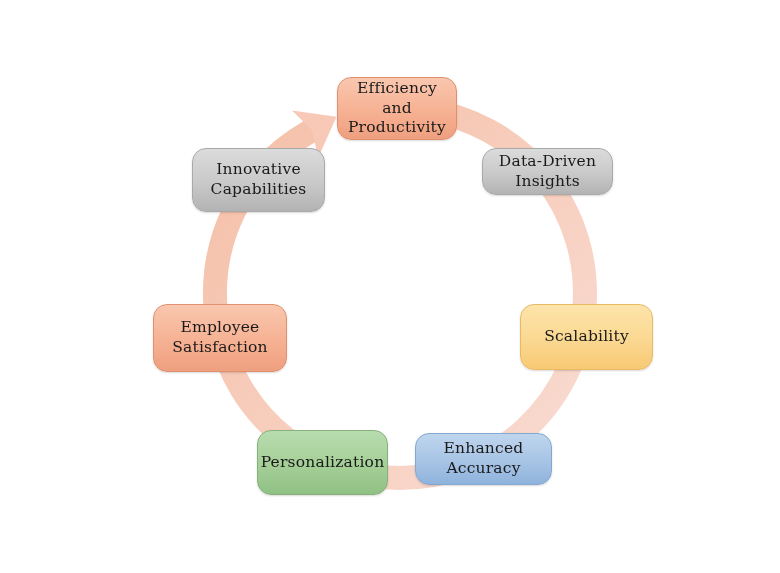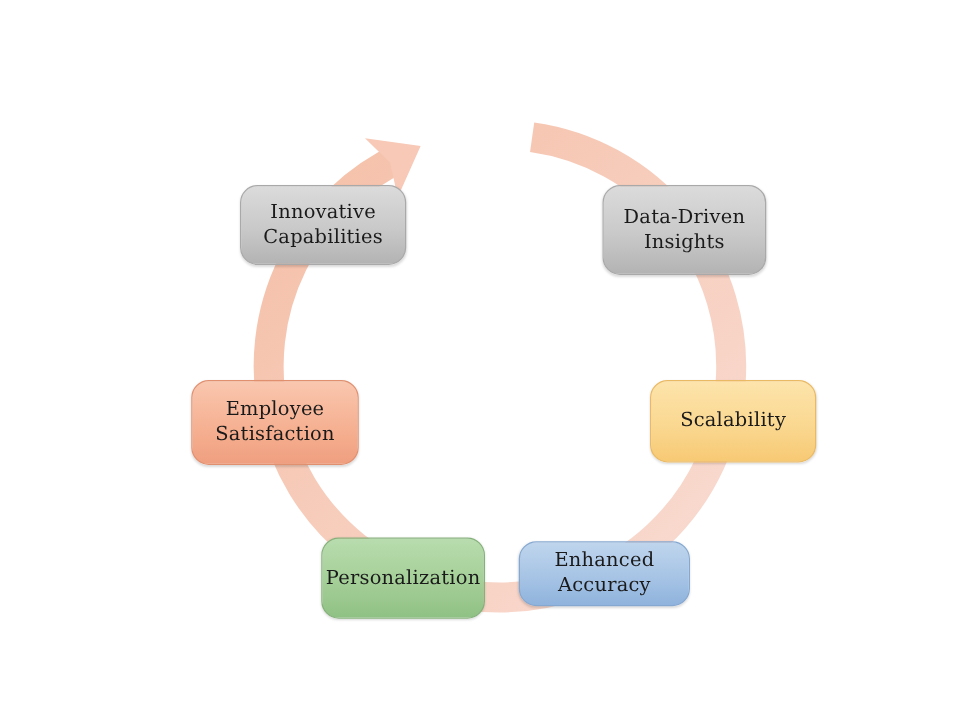--- a/index.html
+++ b/index.html
@@ -34,21 +34,21 @@
     letter-spacing: 0.2px;
     padding: 2px 6px;
   }
   .salmon { background: linear-gradient(180deg, #f9c7af 0%, #f6b193 55%, #ef9f7f 100%); border: 1px solid #e08f6f; }
   .gray   { background: linear-gradient(180deg, #dbdbdb 0%, #c9c9c9 55%, #b3b3b3 100%); border: 1px solid #a9a9a9; }
   .yellow { background: linear-gradient(180deg, #fde4ab 0%, #fad891 55%, #f7c974 100%); border: 1px solid #eab963; align-items: center; }
   .blue   { background: linear-gradient(180deg, #bfd5ed 0%, #a7c4e5 55%, #8fb3dd 100%); border: 1px solid #85a8d0; }
   .green  { background: linear-gradient(180deg, #b8dcae 0%, #a4cf97 55%, #90c184 100%); border: 1px solid #87b17c; }
 
   .n-efficiency      { left: 337px; top: 77px;  width: 120px; height: 63px; }
-  .n-datadriven      { left: 482px; top: 148px; width: 131px; height: 72px; }
+  .n-datadriven      { left: 482px; top: 148px; width: 131px; height: 47px; }
   .n-scalability     { left: 520px; top: 304px; width: 133px; height: 66px; }
   .n-enhanced        { left: 415px; top: 433px; width: 137px; height: 52px; }
   .n-personalization { left: 257px; top: 430px; width: 131px; height: 65px; }
   .n-employee        { left: 153px; top: 304px; width: 134px; height: 68px; text-align: center; }
   .n-innovative      { left: 192px; top: 148px; width: 133px; height: 64px; }
 </style>
 </head>
 <body>
 
 <div class="canvas">
@@ -57,20 +57,24 @@
     <defs>
       <linearGradient id="ringGrad" gradientUnits="userSpaceOnUse" x1="610" y1="460" x2="240" y2="110">
         <stop offset="0" stop-color="#f9dcd3"></stop>
         <stop offset="1" stop-color="#f5c0a8"></stop>
       </linearGradient>
     </defs>
     <path d="M 425.7 109.8 A 185 185 0 0 1 400 478 A 185 185 0 0 1 321.8 125.3" fill="none" stroke="url(#ringGrad)" stroke-width="24" stroke-linecap="butt"></path>
     <path d="M 336.5 116.7 L 318.2 157.7 L 312.1 130.2 L 292.0 110.5 Z" fill="#f7c9b6"></path>
   </svg>
 
+  <div class="node salmon n-efficiency">
+    <span class="node-label">Efficiency and
+Productivity</span>
+  </div>
 
   <div class="node gray n-datadriven">
     <span class="node-label">Data-Driven
 Insights</span>
   </div>
 
   <div class="node yellow n-scalability">
     <span class="node-label">Scalability</span>
   </div>
 

